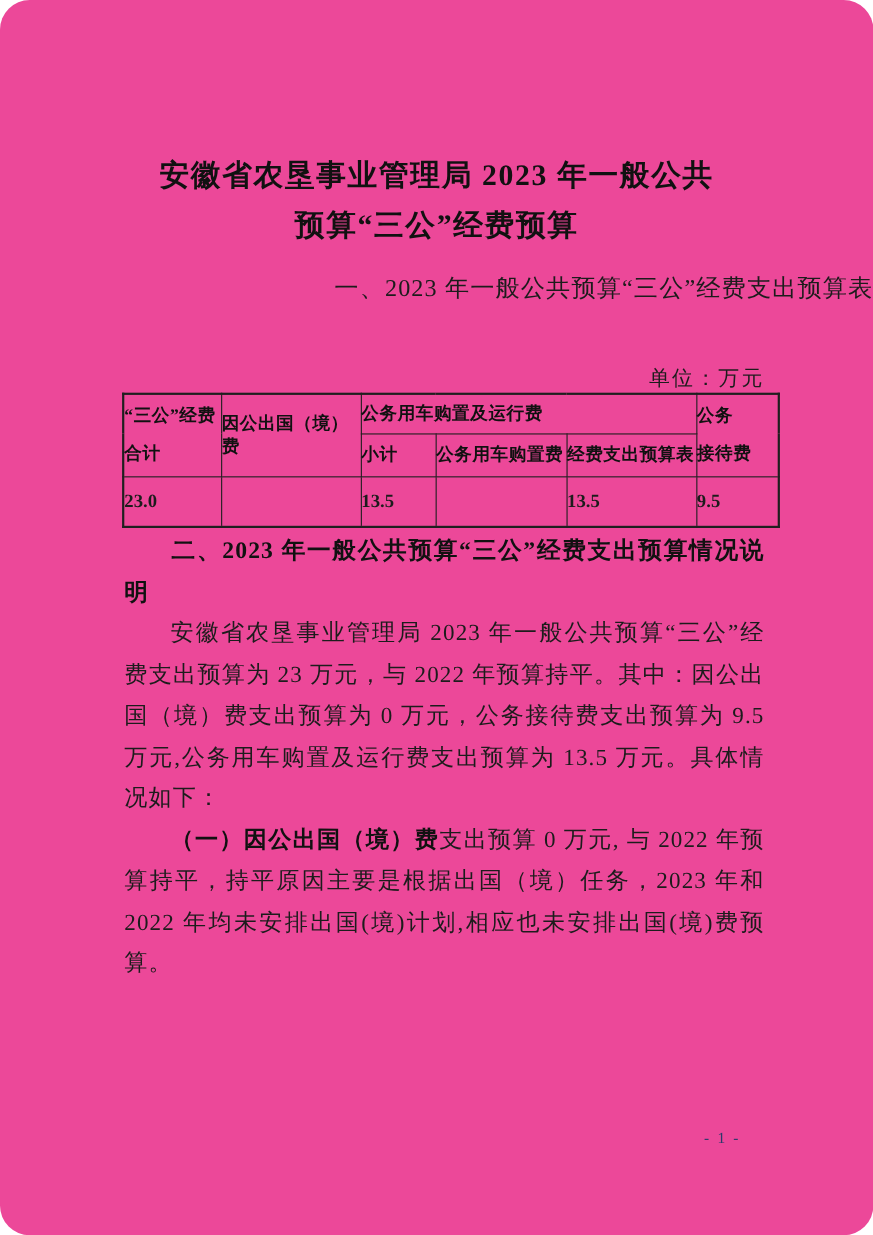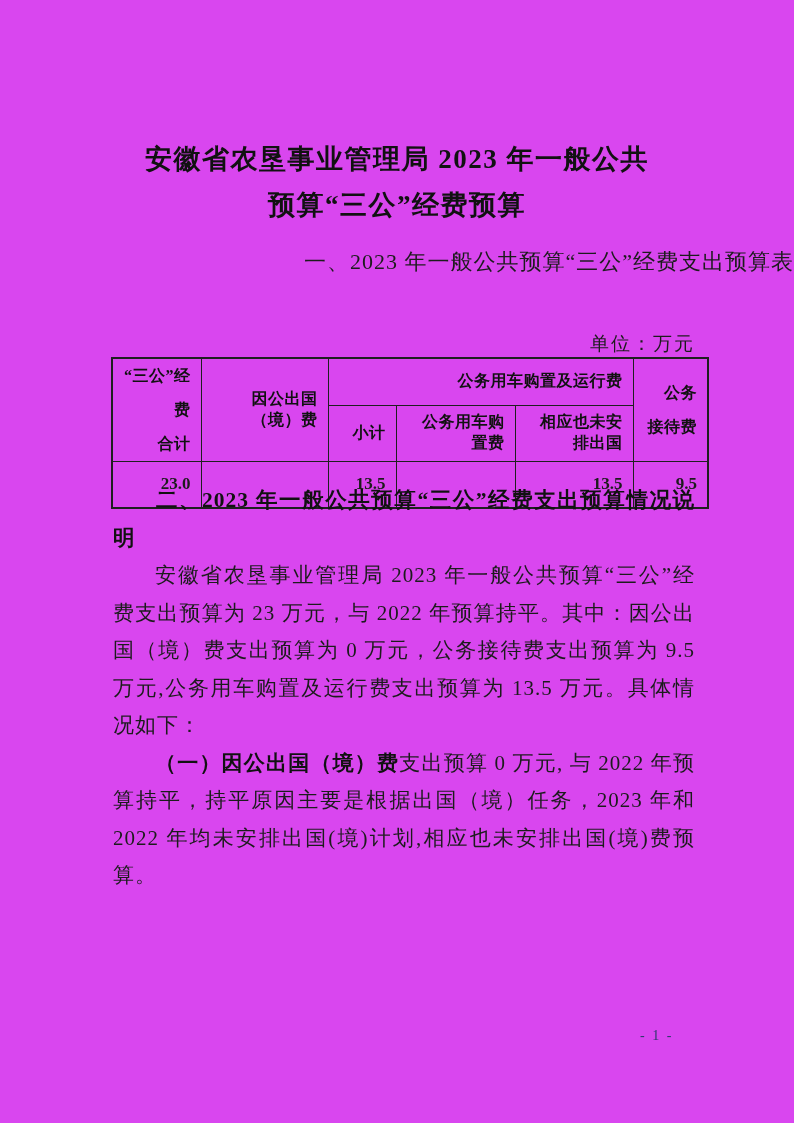--- a/index.html
+++ b/index.html
@@ -1,25 +1,26 @@
 <!DOCTYPE html>
 <html><head>
 <meta charset="utf-8">
 <style>
   * { margin: 0; padding: 0; box-sizing: border-box; }
   html, body { background: #ffffff; }
   .page {
     position: relative;
     width: 794px;
     height: 1123px;
-    background: #d946ef;
+    background: #ec4899;
     font-family: "Liberation Serif", "DejaVu Serif", serif;
     color: #1c1c1c;
     overflow: hidden;
     margin: 0 auto;
+    border-radius: 27px;
   }
   .title-block {
     position: absolute;
     top: 136px;
     left: 0;
     width: 100%;
     text-align: center;
     font-weight: bold;
     font-size: 27px;
     line-height: 46px;
@@ -49,24 +50,24 @@
     top: 357px;
     left: 111px;
     width: 596px;
     border-collapse: collapse;
     table-layout: fixed;
     border: 2px solid #1f1f1f;
   }
   table.budget-table th,
   table.budget-table td {
     border: 1.5px solid #1f1f1f;
-    text-align: right;
+    text-align: left;
     vertical-align: middle;
     font-family: "Liberation Serif", "DejaVu Serif", serif;
-    padding: 0 10px;
+    padding: 0 0;
   }
   table.budget-table th {
     font-weight: bold;
     font-size: 16px;
     color: #111111;
     letter-spacing: 0.5px;
   }
   tr.hrow1 { height: 36px; }
   tr.hrow2 { height: 39px; }
   tr.drow  { height: 46px; }
@@ -139,21 +140,21 @@
         <th rowspan="2">因公出国（境）费</th>
         <th colspan="3">公务用车购置及运行费</th>
         <th rowspan="2" class="two-line">
           <span>公务</span>
           <span>接待费</span>
         </th>
       </tr>
       <tr class="hrow2">
         <th>小计</th>
         <th>公务用车购置费</th>
-        <th>相应也未安排出国</th>
+        <th>经费支出预算表</th>
       </tr>
     </thead>
     <tbody>
       <tr class="drow">
         <td>23.0</td>
         <td></td>
         <td>13.5</td>
         <td></td>
         <td>13.5</td>
         <td>9.5</td>

